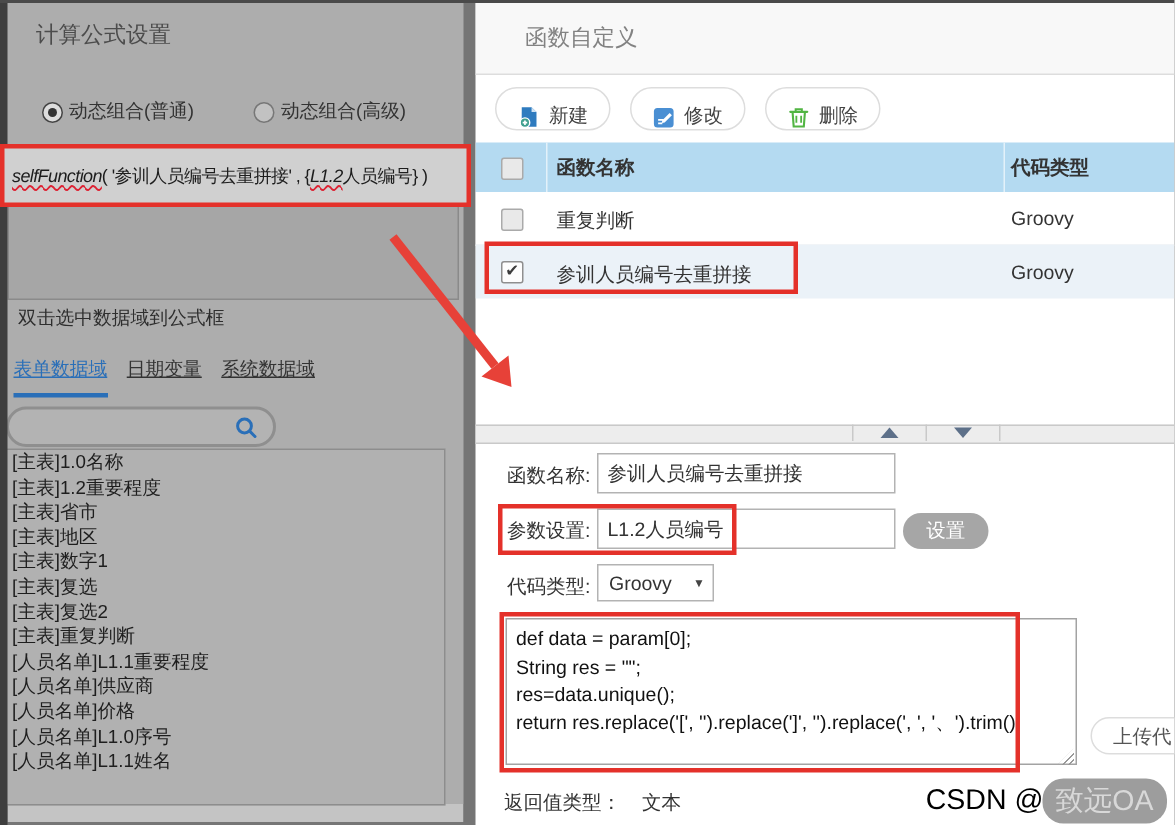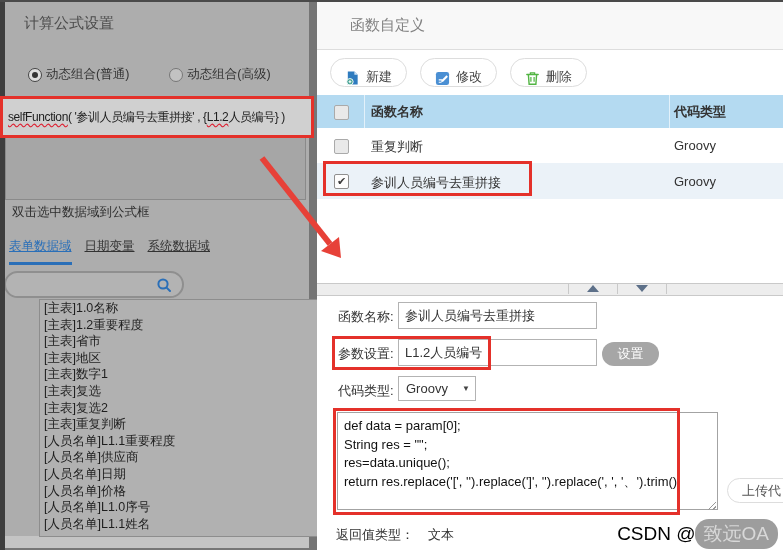--- a/index.html
+++ b/index.html
@@ -24,35 +24,35 @@
   .radio{display:flex;align-items:center;gap:4px;font-size:12.5px;color:#333;cursor:default;}
   .radio-dot{width:12px;height:12px;border-radius:50%;border:1.5px solid #777;background:#c2c2c2;
     display:inline-flex;align-items:center;justify-content:center;}
   .radio.sel .radio-dot{border-color:#444;background:#ddd;}
   .radio.sel .radio-dot::after{content:"";width:6px;height:6px;border-radius:50%;background:#333;}
 
   .formula-box{left:5px;top:96px;width:299px;height:100px;background:#a6a6a6;border:1px solid #8a8a8a;}
   .formula-strip{left:0;top:94px;width:303px;height:36px;border:3px solid #e4312a;background:#d0d0d0;
     display:flex;align-items:center;padding-left:5px;box-sizing:content-box;z-index:20;}
   .formula-text{font-size:12px;color:#1d1d1d;white-space:nowrap;letter-spacing:-0.4px;}
-  .wavy{text-decoration:underline;text-decoration-style:wavy;text-decoration-color:#d23;text-underline-offset:2px;}
+  .wavy{text-decoration:underline;text-decoration-style:wavy;text-decoration-color:#d23;text-underline-offset:2px;font-style:italic;}
 
   .lp-hint{left:12px;top:202px;font-size:12.5px;color:#2e2e2e;}
 
   .tab-row{left:9px;top:236px;display:flex;gap:13px;}
   .tab{font-size:12.5px;color:#333;padding-bottom:7px;cursor:default;text-decoration:underline;}
   .tab.active{color:#2a6fb8;border-bottom:3px solid #2a6fb8;}
 
   .search-pill{left:4px;top:269px;width:176px;height:23px;border:2px solid #8f8f8f;border-radius:14px;
     background:#b3b3b3;display:flex;align-items:center;}
   .search-input{flex:1;border:none;background:transparent;outline:none;height:100%;
     padding:0 4px 0 10px;font-size:12px;color:#222;min-width:0;}
   .mag{width:16px;height:16px;margin-right:10px;flex:none;}
 
-  .field-list{left:3px;top:297px;width:292px;height:236px;background:#b1b1b1;border:1px solid #8d8d8d;overflow:hidden;margin-left:36px;}
+  .field-list{left:3px;top:297px;width:292px;height:236px;background:#b1b1b1;border:1px solid #8d8d8d;overflow:hidden;}
   .field-item{font-size:12.5px;line-height:16.6px;color:#1e1e1e;padding-left:4px;white-space:nowrap;}
 
   
   .right-panel{left:317px;top:2px;width:466px;height:548px;background:#fff;overflow:hidden;z-index:2;}
   .rp-header{left:0;top:0;width:466px;height:47px;background:#f8f8f8;border-bottom:1px solid #ddd;}
   .rp-title{left:33px;top:14px;font-size:15px;color:#828282;}
 
   .toolbar{left:13px;top:56px;display:flex;gap:13px;}
   .tb-btn{height:29px;border:1px solid #ddd;border-radius:15px;background:#fff;display:flex;
     align-items:flex-end;gap:6px;padding:0 14px;font-size:13px;color:#444;cursor:pointer;}
@@ -154,21 +154,20 @@
     <div class="field-item">[主表]1.0名称</div>
     <div class="field-item">[主表]1.2重要程度</div>
     <div class="field-item">[主表]省市</div>
     <div class="field-item">[主表]地区</div>
     <div class="field-item">[主表]数字1</div>
     <div class="field-item">[主表]复选</div>
     <div class="field-item">[主表]复选2</div>
     <div class="field-item">[主表]重复判断</div>
     <div class="field-item">[人员名单]L1.1重要程度</div>
     <div class="field-item">[人员名单]供应商</div>
-    <div class="field-item">[人员名单]日期</div>
     <div class="field-item">[人员名单]价格</div>
     <div class="field-item">[人员名单]L1.0序号</div>
     <div class="field-item">[人员名单]L1.1姓名</div>
   </div>
 
   <div class="abs left-edge"></div>
 </div>
 <div class="abs left-bottom"></div>
 <div class="abs gap-strip"></div>
 

